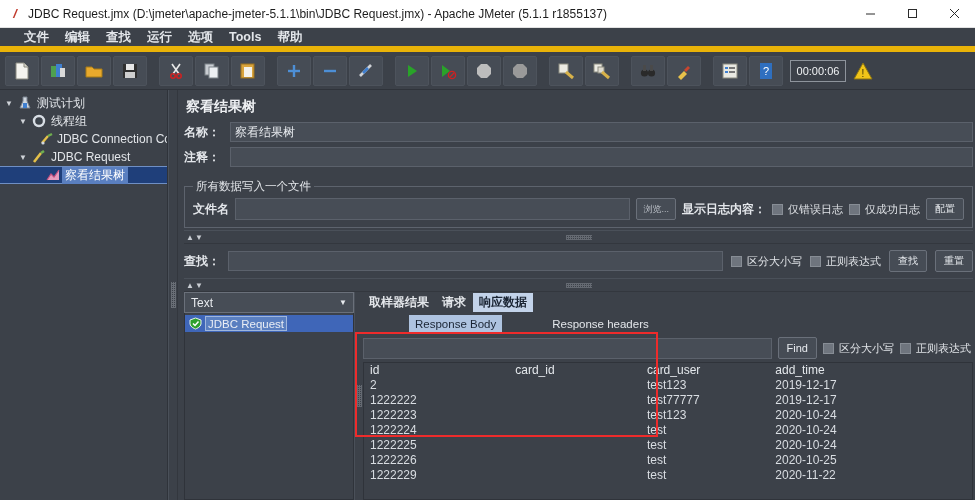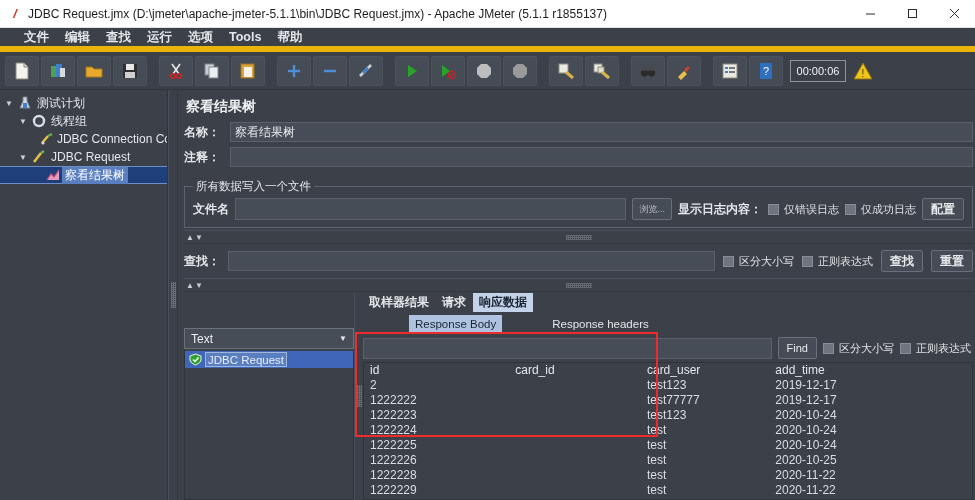--- a/index.html
+++ b/index.html
@@ -107,21 +107,21 @@
   }
   fieldset.group > legend { font-size: 11.5px; color: #e3e6ea; padding: 0 3px; }
   .grow { display: flex; align-items: center; gap: 6px; }
   .gl { font-size: 12px; color: #e3e6ea; font-weight: bold; white-space: nowrap; }
   .btn {
     background: #464c55; border: 1px solid #6a707a; color: #e7eaee; font-size: 11px;
     padding: 3px 8px; border-radius: 2px; white-space: nowrap; height: 22px;
     display: flex; align-items: center; justify-content: center;
   }
   .btn.sm { font-size: 9px; padding: 2px 6px; color: #b9bec5; }
-  .btn.bold { font-weight: bold; font-size: 12px; }
+  .btn.bold { font-weight: normal; font-size: 10px; }
   .cbx { display: flex; align-items: center; gap: 5px; white-space: nowrap; }
   .cbx .box { width: 11px; height: 11px; background: #6f757e; border: 1px solid #878d95; }
   .cbx .ctxt { font-size: 11px; color: #dfe2e6; }
 
   .hsplit {
     height: 14px; flex: 0 0 14px; display: flex; align-items: center; position: relative;
     border-top: 1px solid #4a5059; border-bottom: 1px solid #33373e; margin-top: 2px;
   }
   .hsplit .arrows { font-size: 8px; color: #c9cdd3; letter-spacing: 1px; padding-left: 2px; }
   .hsplit .hgrip {
@@ -133,21 +133,21 @@
 
   .search-row { display: flex; align-items: center; gap: 8px; padding: 6px 0 4px 0; }
   .search-label { font-size: 12px; font-weight: bold; color: #e3e6ea; }
   .search-input { width: 198px; height: 20px; background: #474d56; border: 1px solid #5b616b; }
 
   
   .lower { flex: 1 1 auto; display: flex; min-height: 0; }
   .results-pane { width: 170px; flex: 0 0 170px; display: flex; flex-direction: column; min-height: 0; }
   .combo {
     height: 21px; background: #474d56; border: 1px solid #6a707a; display: flex; align-items: center;
-    justify-content: space-between; padding: 0 2px 0 6px; color: #e7eaee; font-size: 12px; margin-top: 36px;
+    justify-content: space-between; padding: 0 2px 0 6px; color: #e7eaee; font-size: 12px;
   }
   .combo .arrow { font-size: 8px; color: #e7eaee; padding: 0 4px; }
   .results-list { flex: 1 1 auto; background: #3c4149; border: 1px solid #2f333a; border-top: none; padding-top: 2px; min-height: 0;}
   .res-item { display: flex; align-items: center; height: 17px; background: #3f66b8; }
   .res-item .ricon { width: 20px; display: flex; align-items: center; justify-content: center; }
   .res-item .rlabel {
     font-size: 11.5px; color: #e9edf4; background: #5a7fc0; border: 1px solid #9fb6dd;
     padding: 0 2px; height: 15px; line-height: 14px;
   }
 
@@ -597,26 +597,20 @@
                     <td>test</td>
                     <td>2020-10-24</td>
                   </tr>
                 <tr>
                     <td>1222226</td>
                     <td></td>
                     <td>test</td>
                     <td>2020-10-25</td>
                   </tr>
                 <tr>
-                    <td>1222228</td>
-                    <td></td>
-                    <td>test</td>
-                    <td>2020-11-22</td>
-                  </tr>
-                <tr>
                     <td>1222229</td>
                     <td></td>
                     <td>test</td>
                     <td>2020-11-22</td>
                   </tr>
 
               </tbody>
             </table>
             <div class="sb-v"></div>
           </div>

